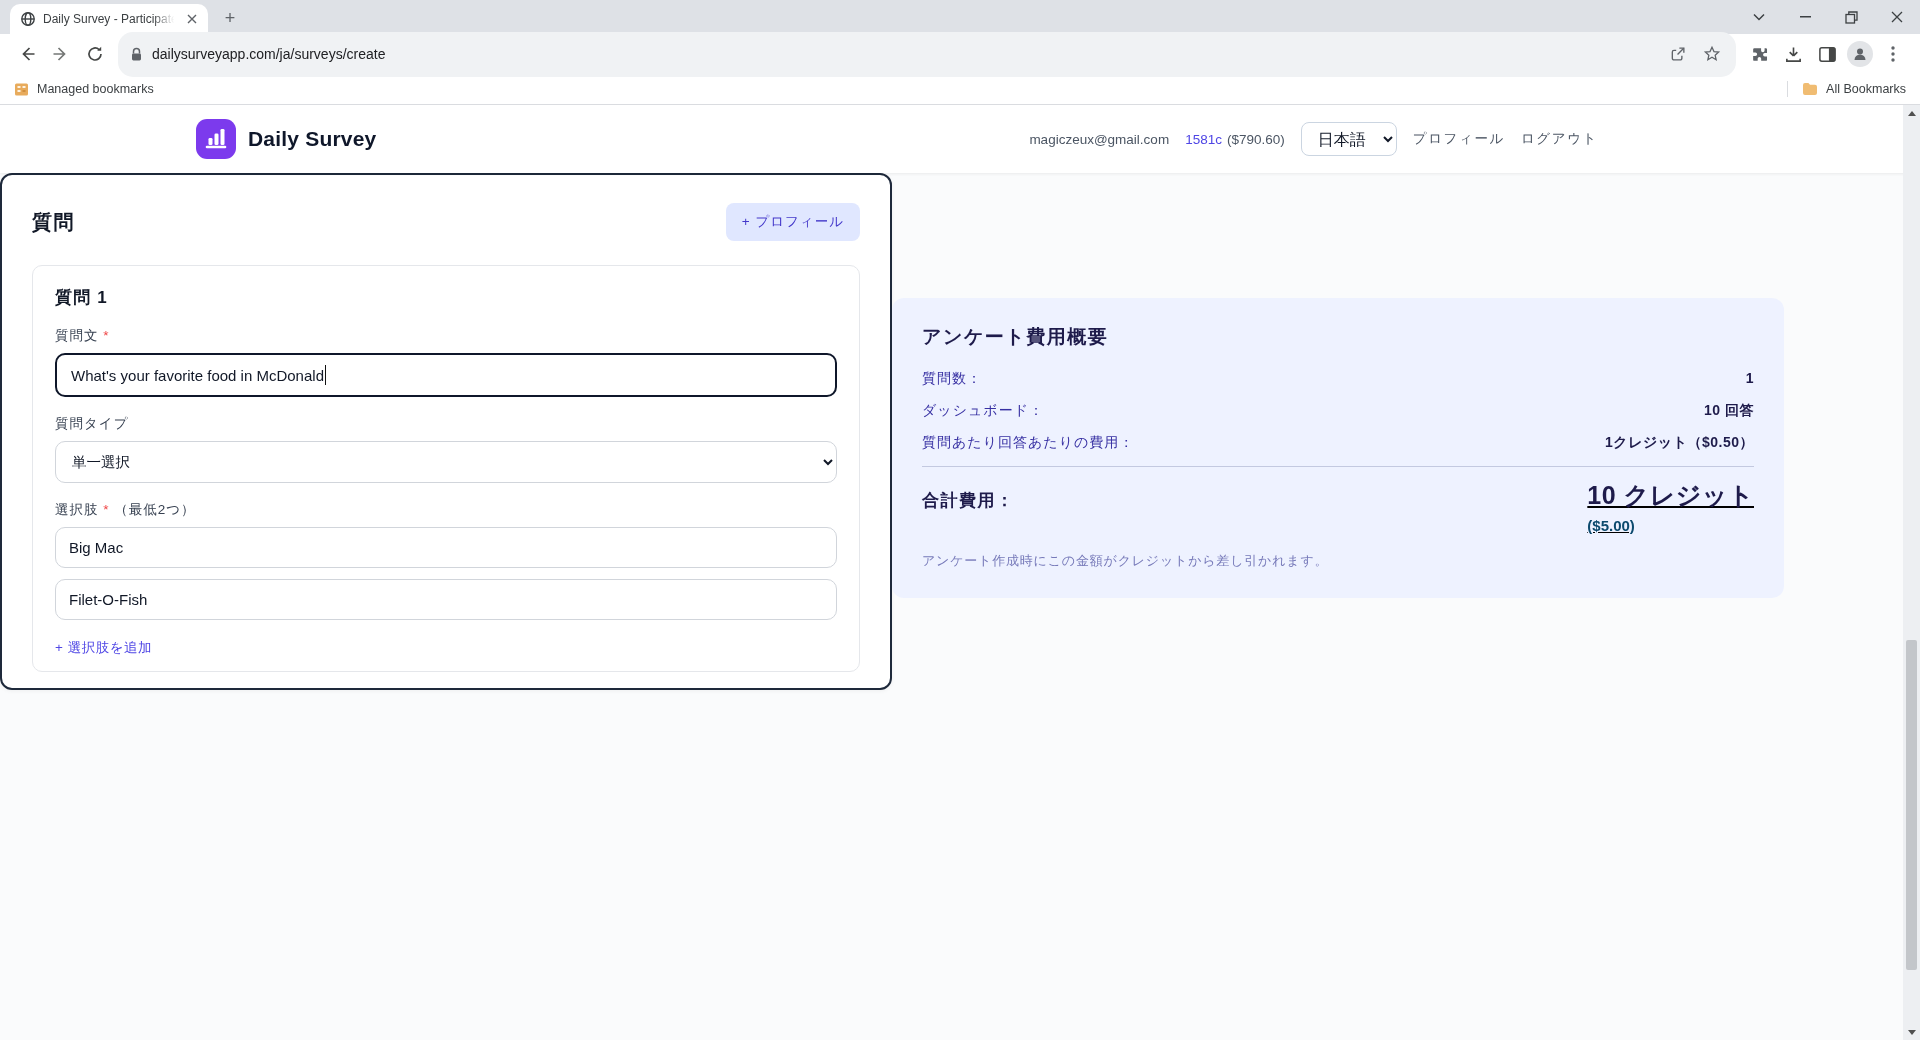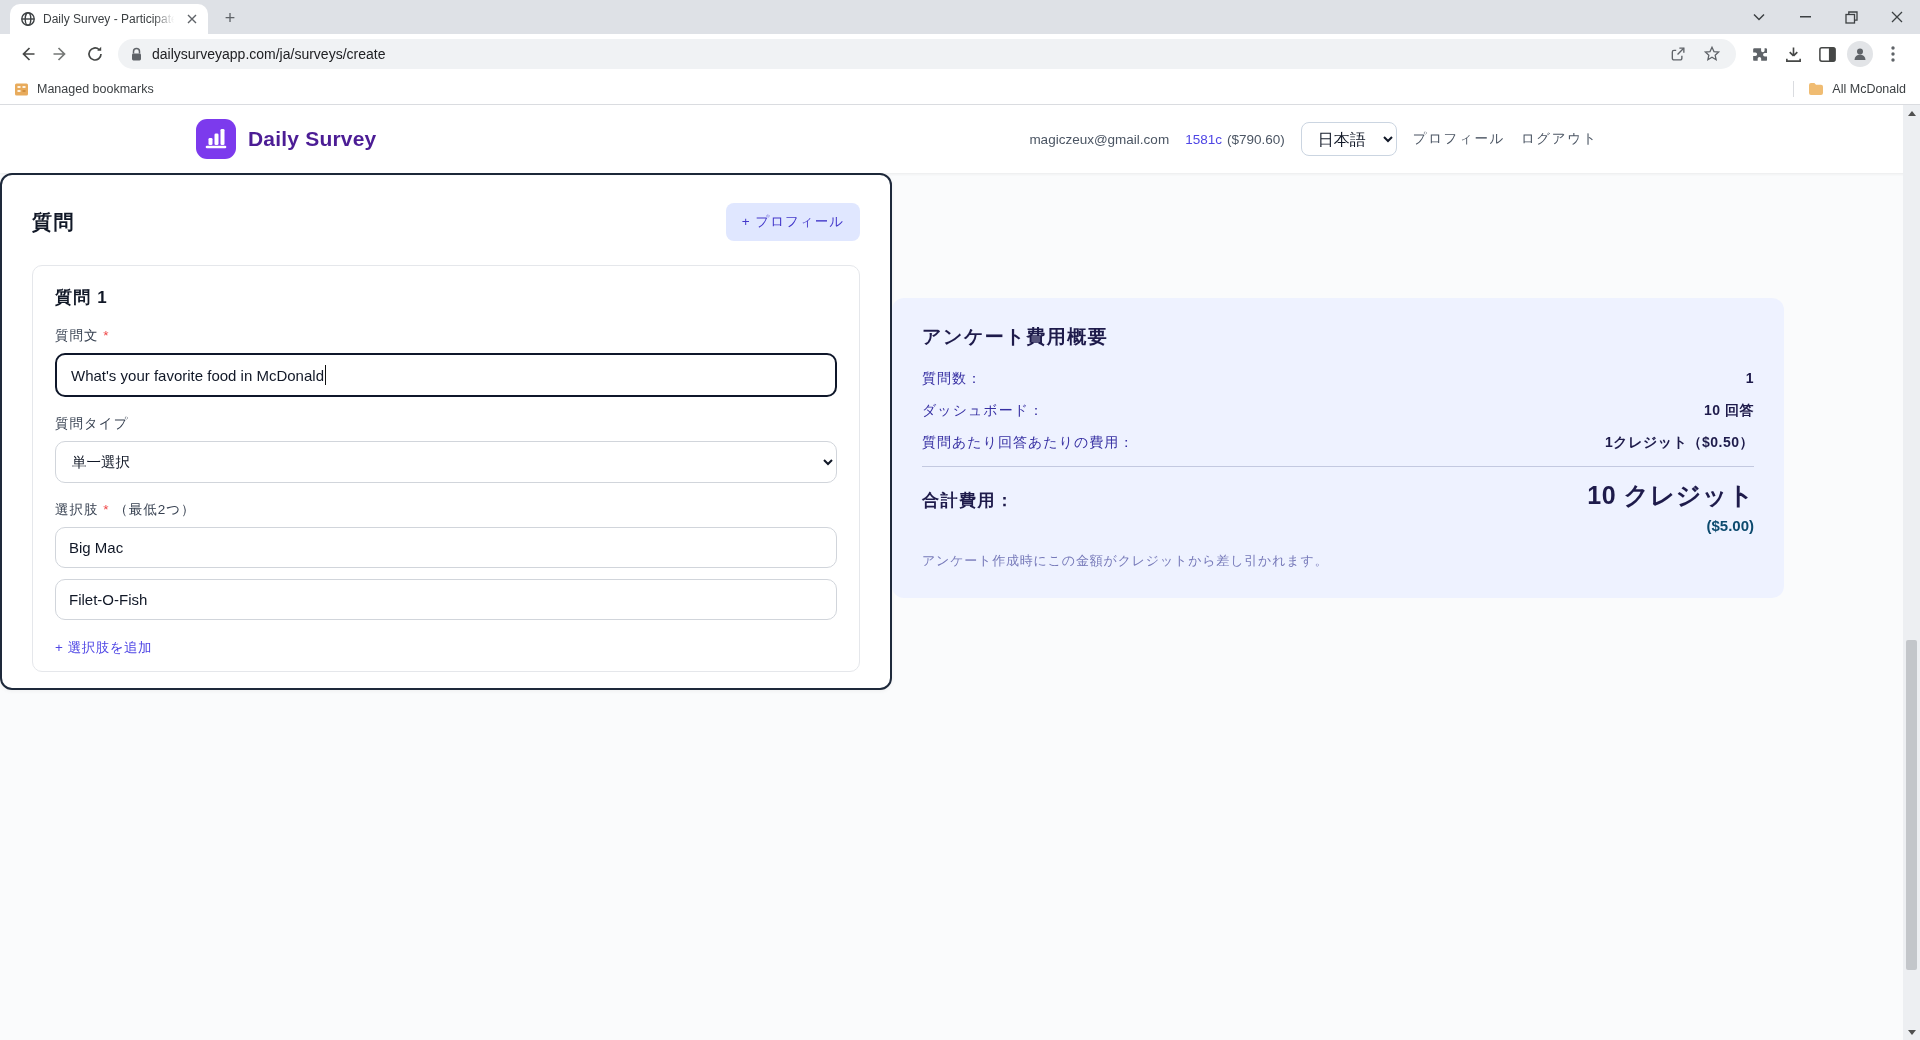--- a/index.html
+++ b/index.html
@@ -25,21 +25,21 @@
   }
   .tab-close { width:16px; height:16px; display:flex; align-items:center; justify-content:center; border-radius:50%; color:#5f6368; }
   .newtab { width:28px; height:28px; margin:0 0 2px 8px; display:flex; align-items:center; justify-content:center; font-size:18px; color:#5f6368; border-radius:50%; }
   .win-controls { margin-left:auto; display:flex; height:34px; align-self:flex-start; }
   .win-btn { width:46px; height:34px; display:flex; align-items:center; justify-content:center; color:#3c4043; }
 
   .toolbar { height:40px; background:#fff; display:flex; align-items:center; padding:0 10px; }
   .tb-ico { width:28px; height:28px; display:flex; align-items:center; justify-content:center; border-radius:50%; color:#5f6368; margin:0 3px; }
   .tb-ico.dim { color:#9aa0a6; }
   .omnibox {
-    flex:1; height:30px; background:#f0f2f4; border-radius:15px;
+    flex:1; height:45px; background:#f0f2f4; border-radius:15px;
     display:flex; align-items:center; padding:0 12px; margin:7px 6px; min-width:0;
   }
   .url { font-size:14px; color:#202124; margin-left:9px; white-space:nowrap; }
   .omni-spacer { flex:1; }
   .omni-ico { width:24px; height:24px; display:flex; align-items:center; justify-content:center; color:#5f6368; margin-left:10px; }
   .avatar-ico { width:26px; height:26px; border-radius:50%; background:#e2e4e7; display:flex; align-items:center; justify-content:center; margin:0 3px; }
 
   .bookmarks-bar {
     height:31px; background:#fff; border-bottom:1px solid #dadce0;
     display:flex; align-items:center; padding:0 14px; font-size:12.5px; color:#3c4043;
@@ -50,21 +50,21 @@
 
   
   .page { height:935px; background:#fafbfc; position:relative; overflow:hidden; }
 
   .site-header {
     height:68px; background:#fff; display:flex; align-items:center;
     padding:0 322px 0 196px; box-shadow:0 1px 3px rgba(0,0,0,.07);
     position:relative; z-index:2;
   }
   .brand { display:flex; align-items:center; gap:12px; }
-  .brand-name { font-size:21px; font-weight:bold; color:#4c1d95; letter-spacing:.2px; }
+  .brand-name { font-size:21px; font-weight:bold; color:#0f172a; letter-spacing:.2px; }
   .main-nav { display:flex; gap:40px; margin-left:64px; font-size:13.5px; color:#4b5563; letter-spacing:1.6px; }
   .main-nav span { cursor:default; }
   .account { margin-left:auto; display:flex; align-items:center; gap:16px; font-size:13.5px; color:#4b5563; }
   .credit-wrap { display:flex; gap:5px; align-items:center; }
   .credits { color:#4f46e5; font-weight:normal; }
   .lang-select {
     height:34px; border:1px solid #cbd5e1; border-radius:8px; background:#fff;
     font-size:16px; color:#111827; padding:0 8px 0 12px; width:96px;
     font-family:inherit;
   }
@@ -103,21 +103,21 @@
   .add-opt-link { display:inline-block; margin-top:8px; font-size:13.5px; color:#4f46e5; letter-spacing:.5px; cursor:pointer; text-decoration:none; }
 
   .cost-card { width:892px; height:300px; margin-top:32px; background:#eef2ff; border-radius:12px; padding:26px 30px; }
   .cost-title { font-size:19px; font-weight:bold; color:#1e1b4b; letter-spacing:1.5px; }
   .cost-rows { margin-top:20px; }
   .cost-row { display:flex; justify-content:space-between; font-size:14px; color:#3730a3; margin-bottom:14px; letter-spacing:1px; }
   .cost-row .v { font-weight:bold; color:#1e1b4b; letter-spacing:.5px; }
   .cost-divider { border:none; border-top:1px solid #c3c9e0; margin:6px 0 12px; }
   .total-row { display:flex; justify-content:space-between; align-items:flex-start; }
   .total-label { font-size:17px; font-weight:bold; color:#1e1b4b; letter-spacing:1.5px; margin-top:10px; }
-  .total-val { text-align:right; }
+  .total-val { text-align:left;text-decoration:underline; }
   .total-credits { font-size:25px; font-weight:bold; color:#1e1b4b; letter-spacing:.5px; }
   .total-usd { font-size:15px; font-weight:bold; color:#0c4a6e; margin-top:5px; }
   .cost-note { margin-top:18px; font-size:13px; color:#7679b9; letter-spacing:.8px; }
 
   
   .pg-scrollbar { position:absolute; top:0; right:0; width:17px; height:100%; background:#edeff2; z-index:5; }
   .sb-arrow { position:absolute; left:0; width:17px; height:16px; display:flex; align-items:center; justify-content:center; }
   .sb-arrow.up { top:0; } .sb-arrow.down { bottom:0; }
   .tri-up { width:0; height:0; border-left:4px solid transparent; border-right:4px solid transparent; border-bottom:5px solid #505050; }
   .tri-down { width:0; height:0; border-left:4px solid transparent; border-right:4px solid transparent; border-top:5px solid #505050; }
@@ -255,21 +255,21 @@
     <span>Managed bookmarks</span>
   </div>
   <span class="bm-spacer"></span>
   <span class="bm-divider"></span>
   <div class="bm-item">
     <span>
       <svg width="16" height="14" viewBox="0 0 16 14">
           <path d="M1 3a2 2 0 0 1 2-2h3.4l1.6 1.8H13a2 2 0 0 1 2 2V11a2 2 0 0 1-2 2H3a2 2 0 0 1-2-2z" fill="#f0bc72"></path>
         </svg>
     </span>
-    <span>All McDonald</span>
+    <span>All Bookmarks</span>
   </div>
 </div>
 
 <div class="page">
 
   <div class="site-header">
     <div class="brand">
       <span>
         <svg width="40" height="40" viewBox="0 0 40 40">
             <rect width="40" height="40" rx="11" fill="#7c3aed"></rect>

